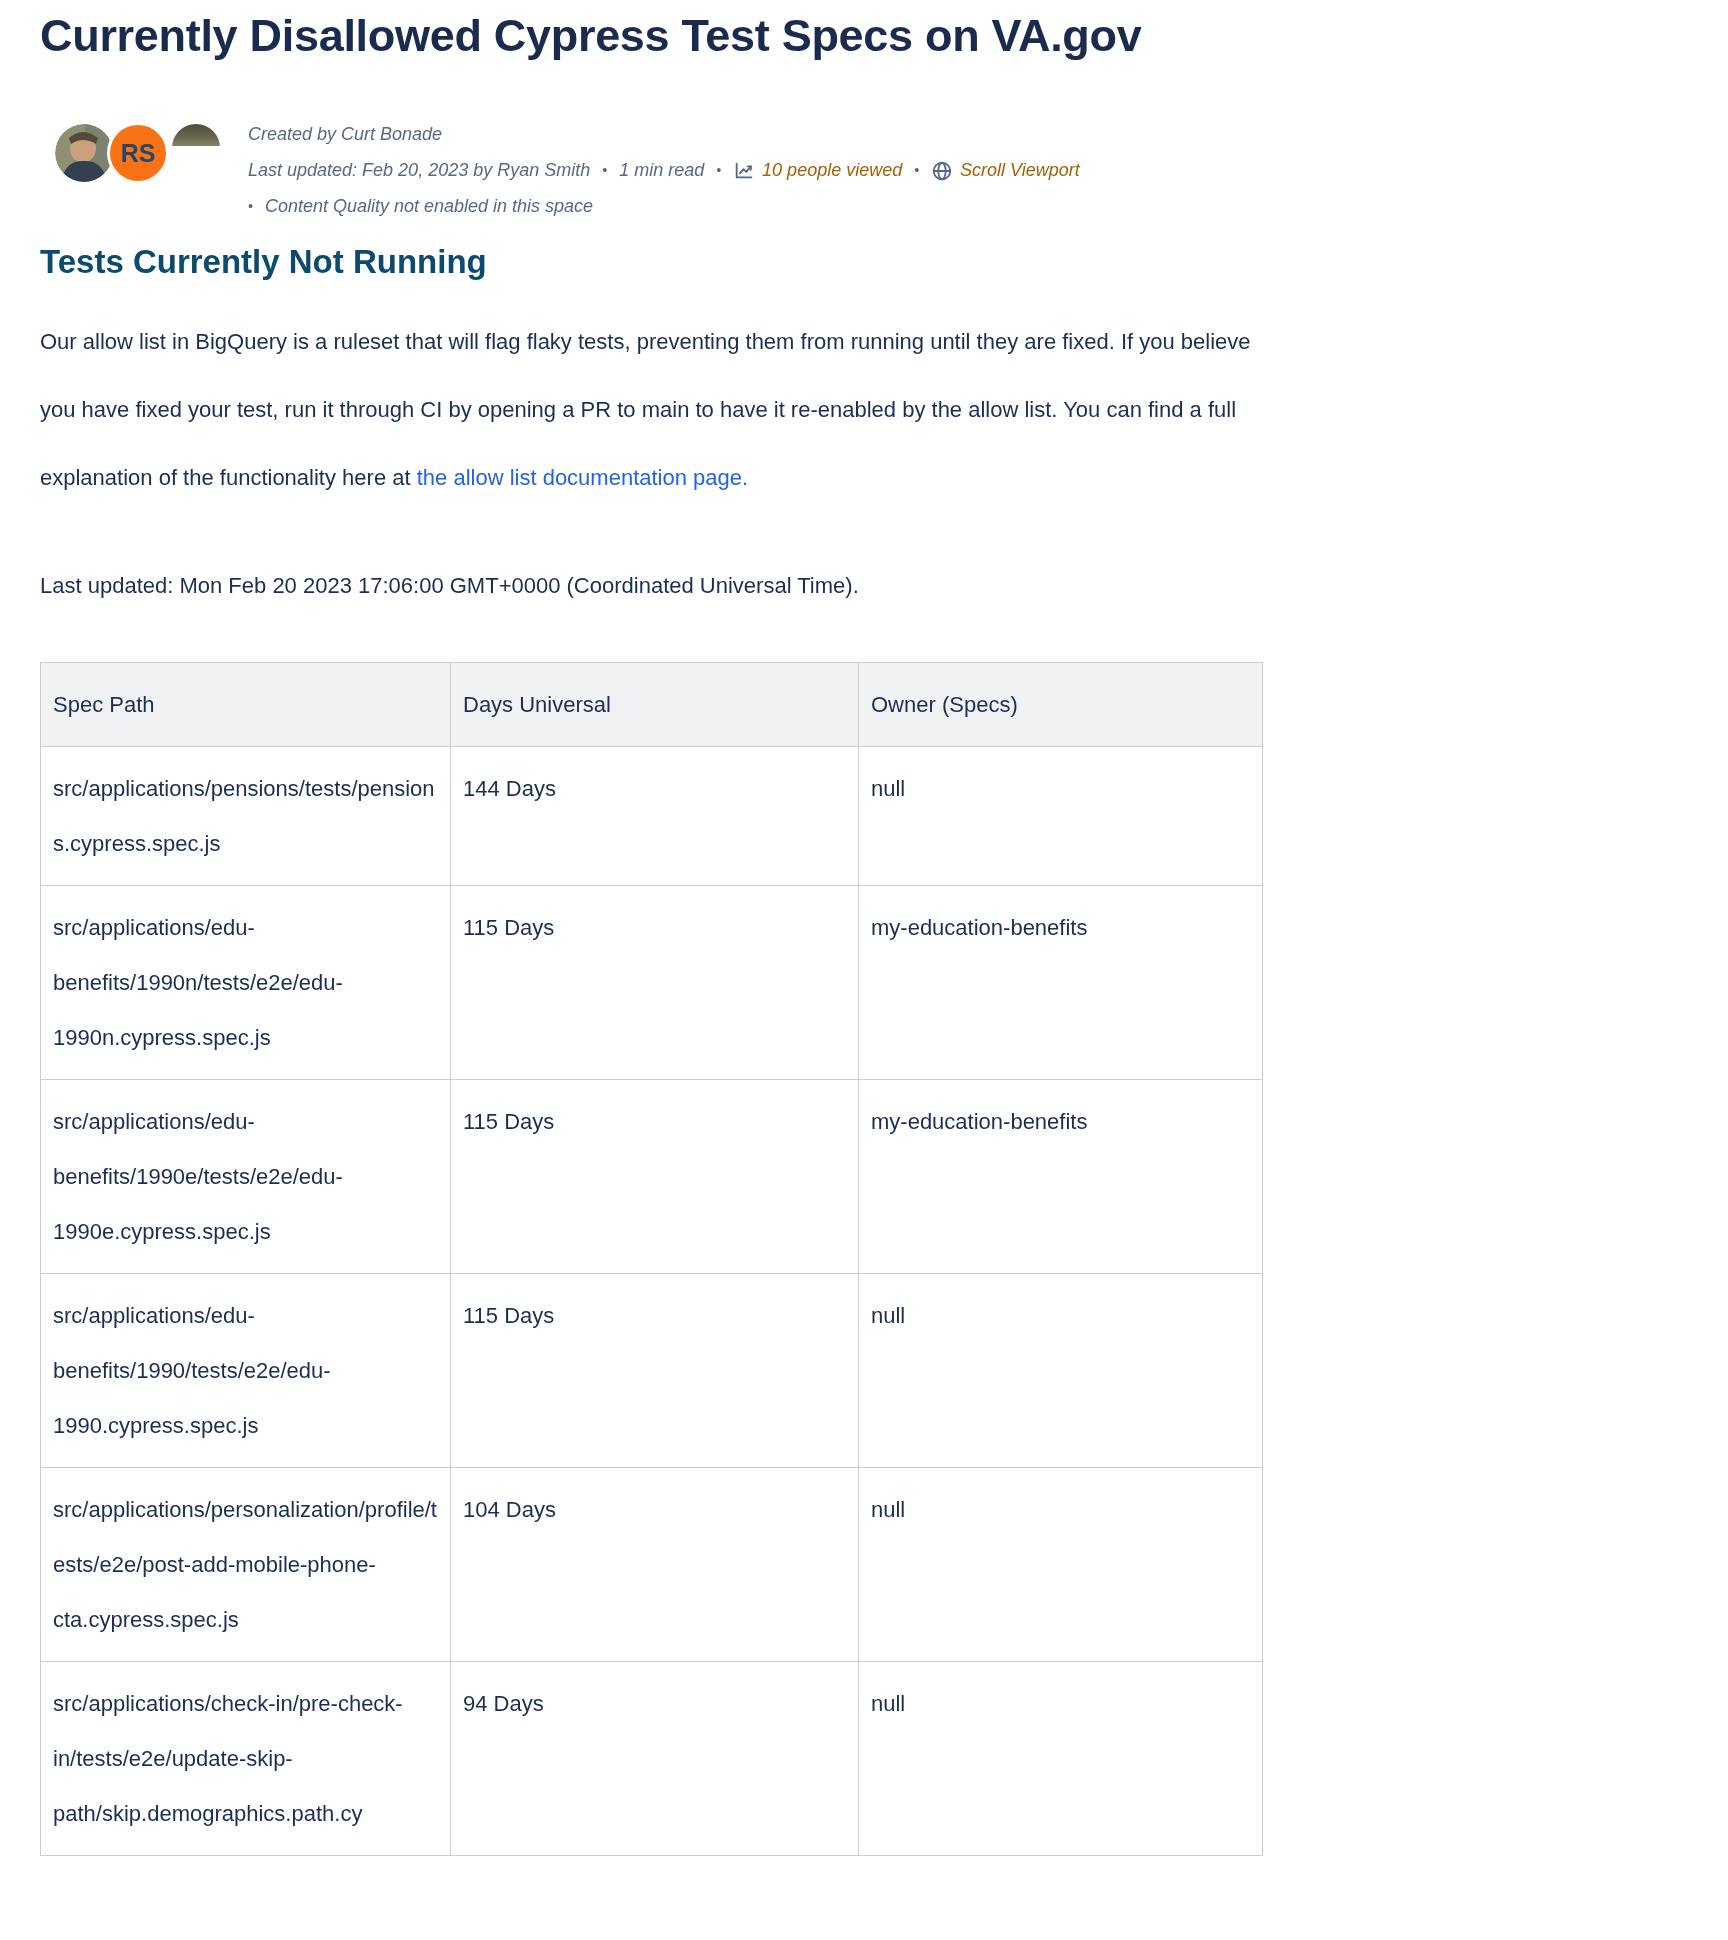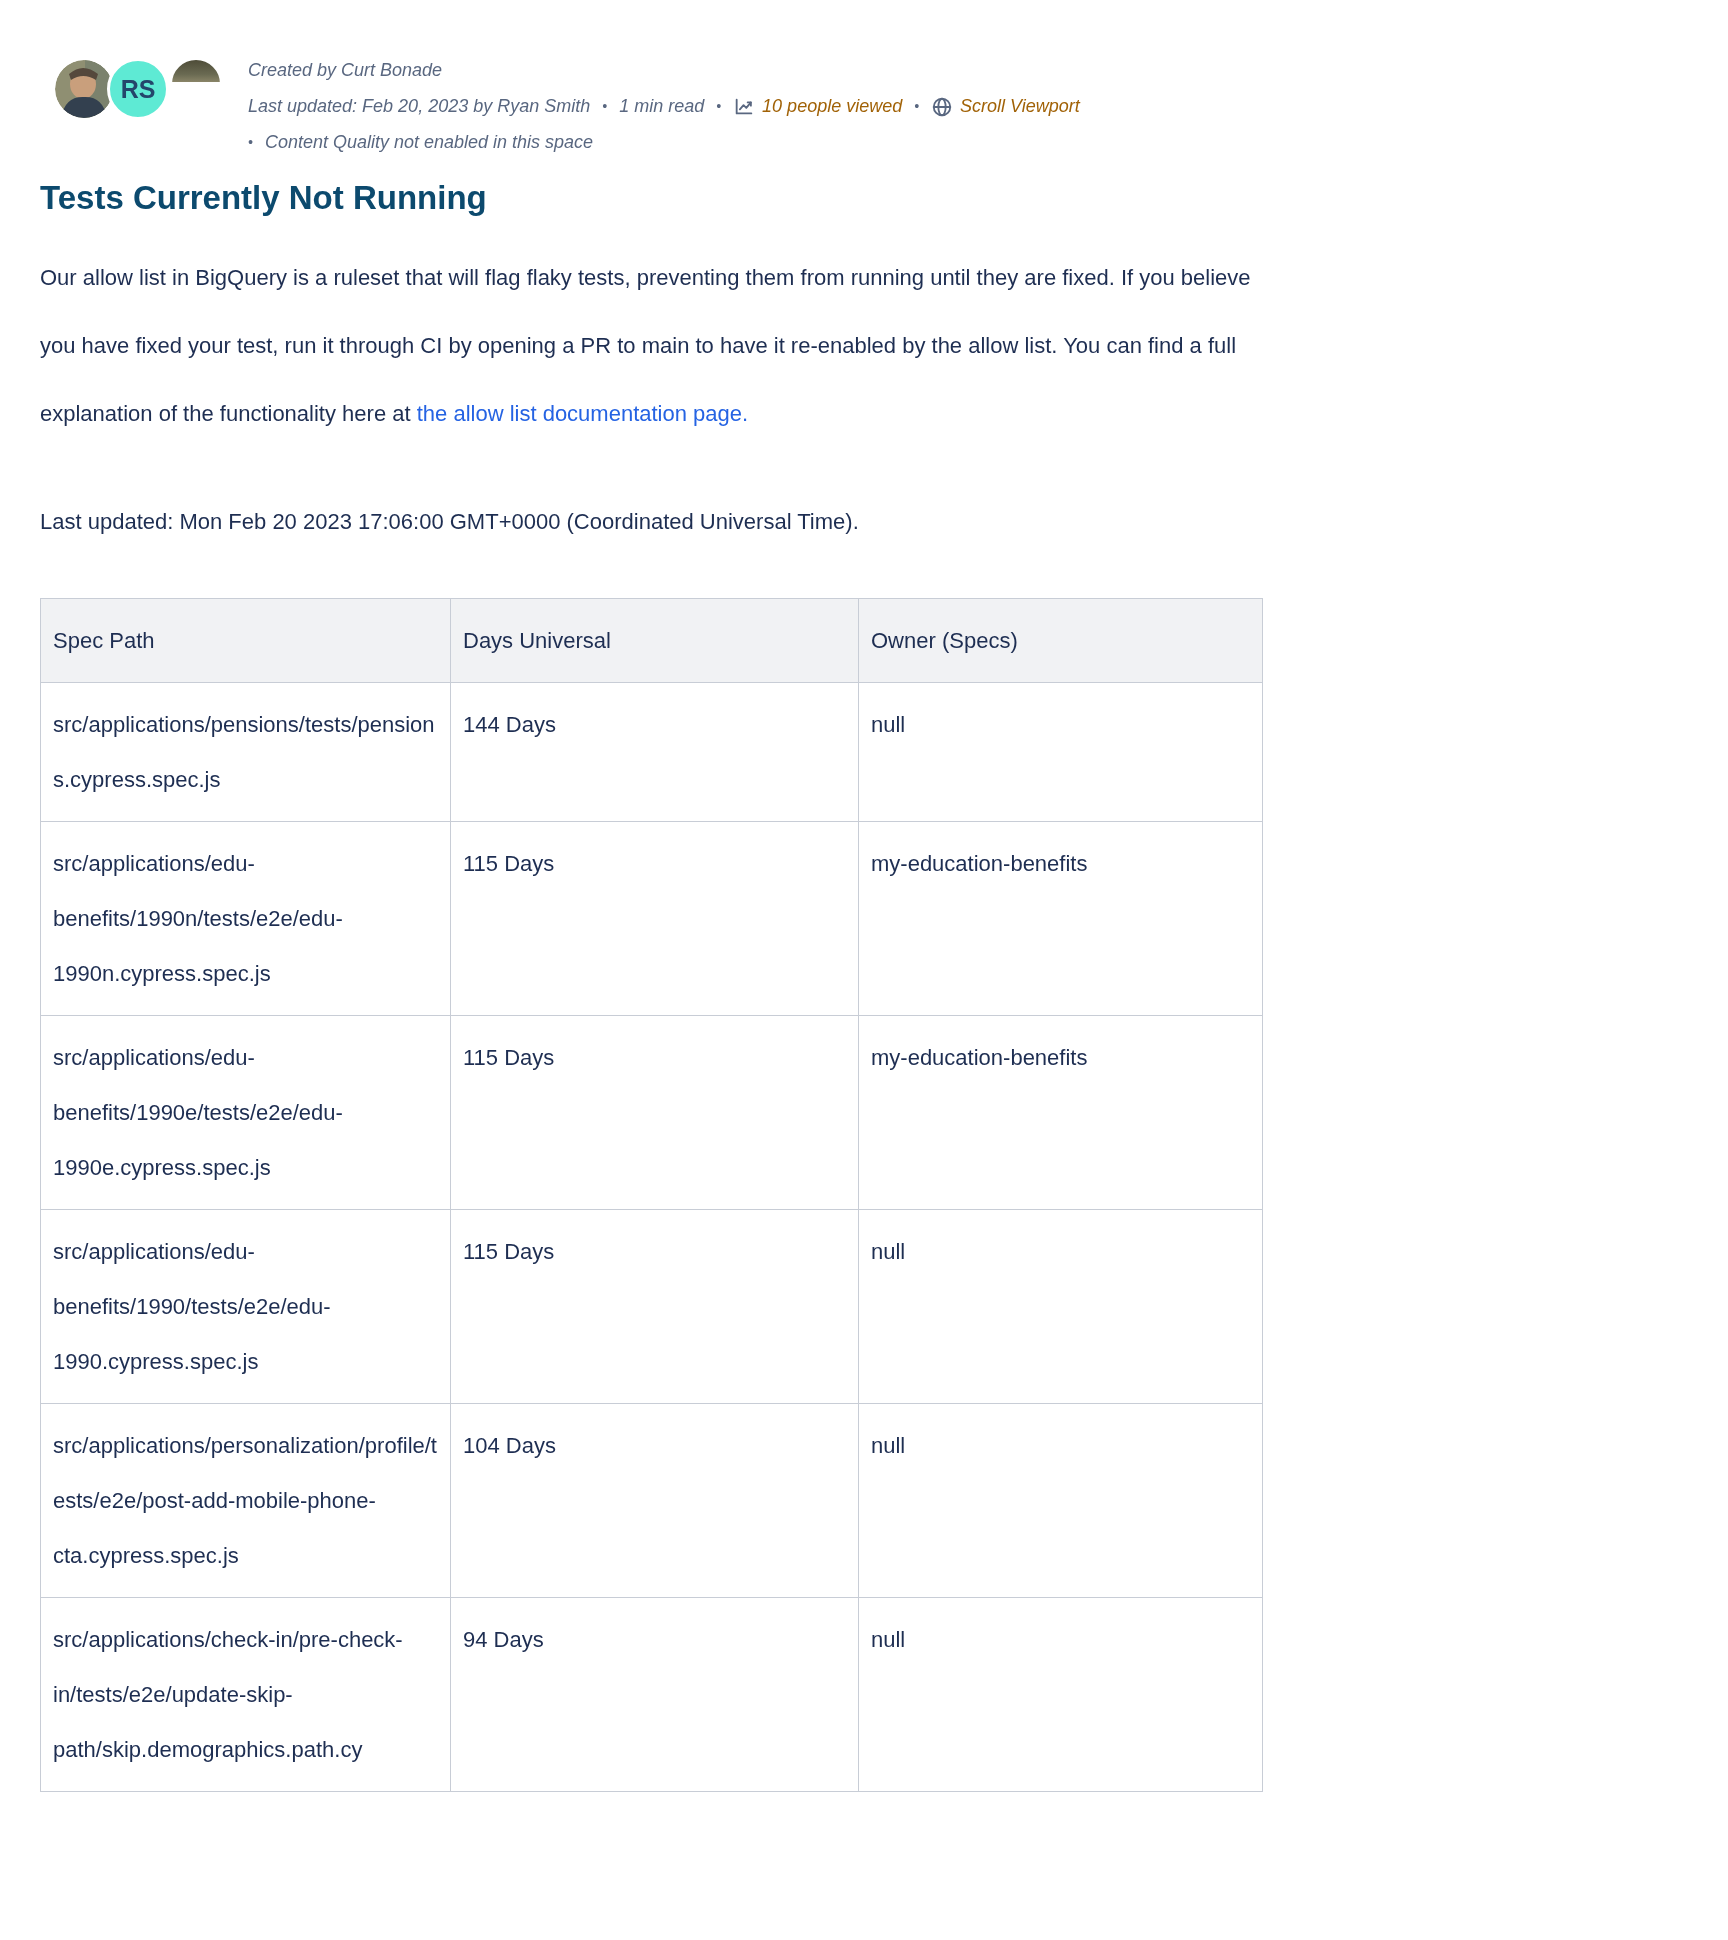--- a/index.html
+++ b/index.html
@@ -26,21 +26,21 @@
   .byline {
     position: relative;
     margin-top: 58px;
     height: 120px;
   }
   .avatar-stack { position: absolute; left: 15px; top: 0; width: 190px; height: 62px; }
   .avatar { position: absolute; border-radius: 50%; overflow: hidden; }
   .avatar-photo { left: 0; top: 2px; width: 58px; height: 58px; z-index: 1; }
   .avatar-rs {
     left: 52px; top: 0; width: 62px; height: 62px; z-index: 2;
-    background: #5eead4; border: 3px solid #ffffff;
+    background: #f97316; border: 3px solid #ffffff;
     display: flex; align-items: center; justify-content: center;
     font-size: 25px; font-weight: 700; color: #24466b;
   }
   .avatar-half {
     left: 114px; top: -1px; width: 54px; height: 54px; z-index: 3;
     border: 3px solid #ffffff;
     background: linear-gradient(to bottom, #4e4c38 0%, #6a6a52 30%, #8a8568 46%, #ffffff 46%, #ffffff 100%);
   }
   .byline-text {
     position: absolute; left: 208px; top: -6px;
@@ -83,20 +83,21 @@
     background: #f1f2f4;
     font-weight: 500;
     color: #1e2e52;
   }
 </style>
 </head>
 <body>
 
 <div class="content">
 
+  <h1 class="page-title">Currently Disallowed Cypress Test Specs on VA.gov</h1>
 
   <div class="byline">
     <div class="avatar-stack">
       <div class="avatar avatar-photo">
         <svg viewBox="0 0 58 58" width="58" height="58">
           <defs>
               <clipPath id="c1">
                 <circle cx="29" cy="29" r="29"></circle>
               </clipPath>
             </defs>

